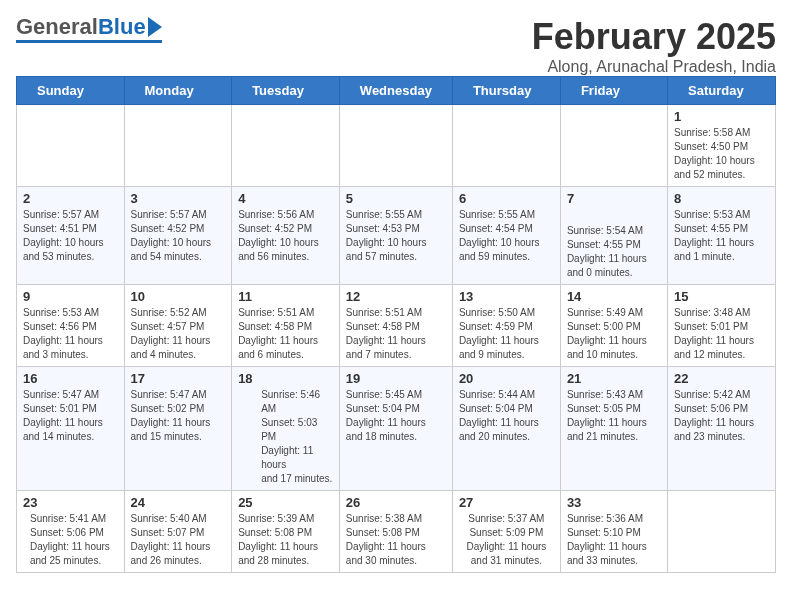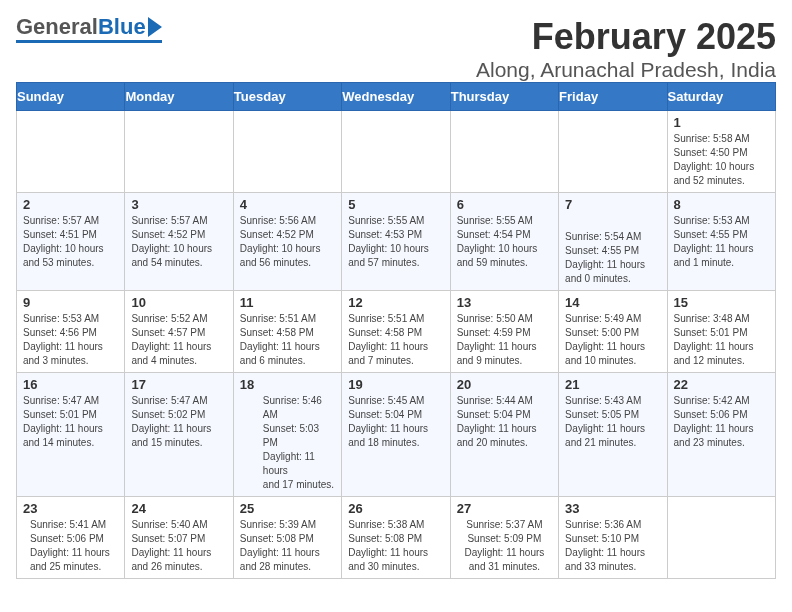--- a/index.html
+++ b/index.html
@@ -46,34 +46,34 @@
     }
     .title-section {
       text-align: right;
     }
     .month-title {
       font-size: 36px;
       font-weight: bold;
       color: #333;
     }
     .location-title {
-      font-size: 21px;
+      font-size: 16px;
       color: #555;
     }
     .calendar-table {
       width: 100%;
       border-collapse: collapse;
       border: 1px solid #ccc;
     }
     .calendar-table th {
       background: #3578c5;
       color: #fff;
       font-size: 13px;
       font-weight: bold;
-      padding: 6px 0;
+      padding: 6px 20px;
       text-align: left;
       border: 1px solid #2a65b0;
     }
     .calendar-table td {
       border: 1px solid #ccc;
       vertical-align: top;
       padding: 4px 6px;
       width: calc(100% / 7);
       height: 80px;
       background: #fff;

